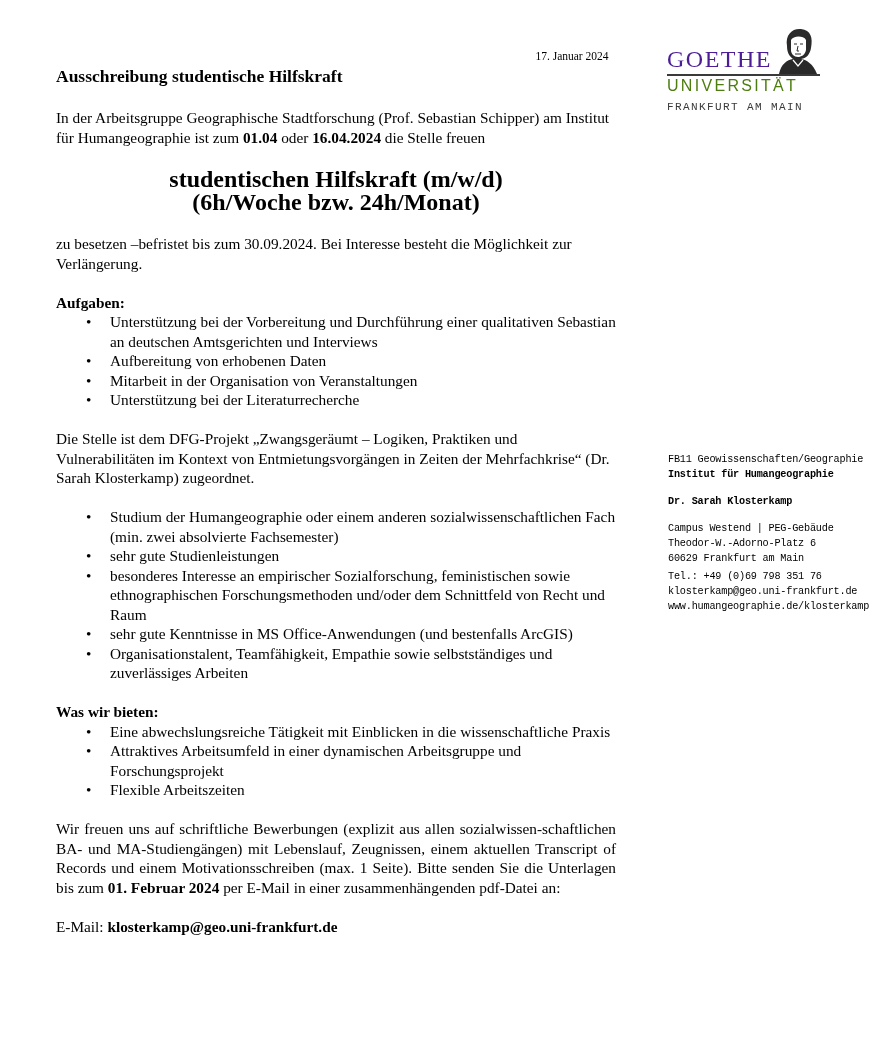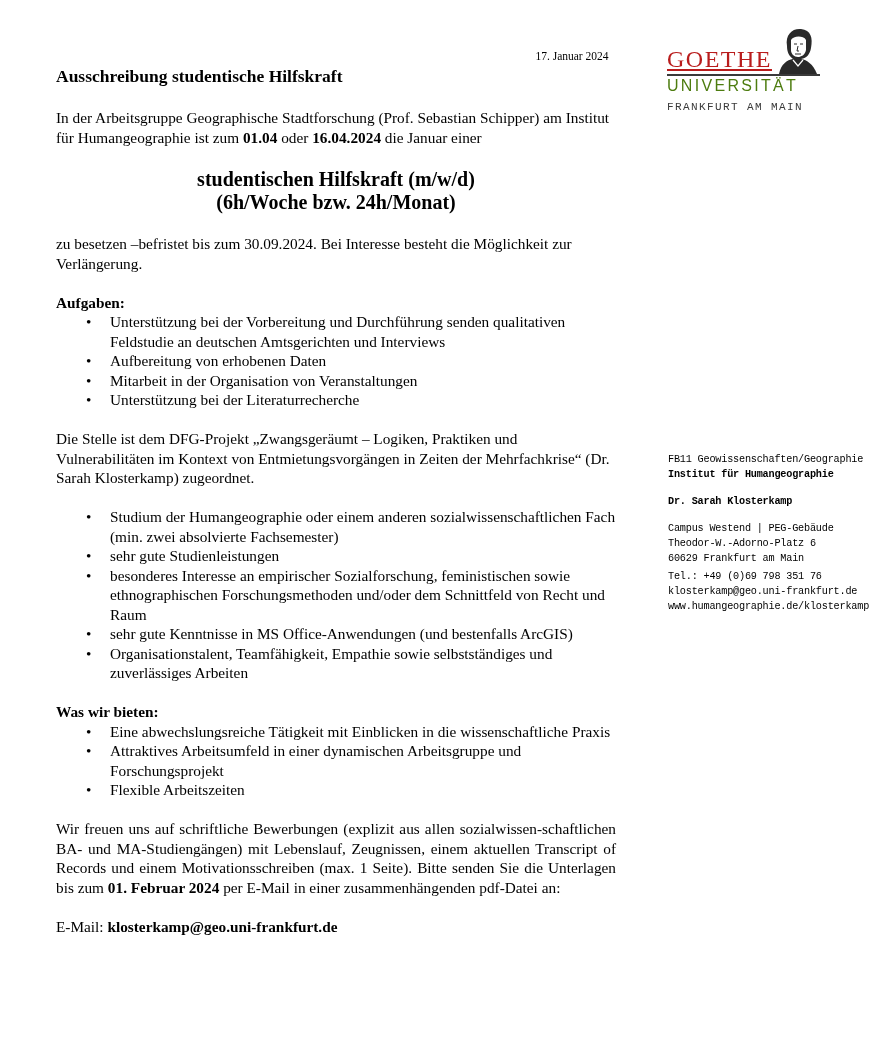--- a/index.html
+++ b/index.html
@@ -2,29 +2,29 @@
 <html><head>
 <meta charset="utf-8">
 <style>
   html, body { margin:0; padding:0; background:#ffffff; }
   body { width:883px; height:1056px; position:relative; overflow:hidden; color:#000; font-family:"Liberation Serif", "DejaVu Serif", serif; }
   .date { position:absolute; left:530px; top:50px; width:84px; text-align:center; font-size:11.5px; }
   .title { position:absolute; left:56px; top:66px; font-size:17.5px; font-weight:bold; }
   .main { position:absolute; left:56px; top:108px; width:560px; font-size:15.3px; line-height:19.5px; }
   .main p { margin:0; }
   .gap { height:19.5px; }
-  .center-block { text-align:center; font-weight:bold; font-size:20px; line-height:23px; margin:21px 0 20px 0; padding-right:0px; }
+  .center-block { text-align:center; font-weight:bold; font-size:24px; line-height:23px; margin:21px 0 20px 0; padding-right:0px; }
   .section-head { font-weight:bold; }
   ul.bl { list-style:none; margin:0; padding:0; }
   ul.bl li { position:relative; padding-left:54px; }
   ul.bl li .bullet { position:absolute; left:30px; top:0; }
   .just { text-align:justify; }
   
   .logo { position:absolute; left:665px; top:22px; width:160px; height:95px; }
-  .logo .goethe { position:absolute; left:2px; top:24px; font-size:24px; letter-spacing:1.5px; color:#b91c1c; font-family:"Liberation Serif", serif;text-decoration:underline; }
+  .logo .goethe { position:absolute; left:2px; top:24px; font-size:24px; letter-spacing:1.5px; color:#4c1d95; font-family:"Liberation Serif", serif; }
   .logo .rule { position:absolute; left:2px; top:52px; width:153px; height:2px; background:#3a3a3a; }
   .logo .uni { position:absolute; left:2px; top:55px; font-size:16px; letter-spacing:2.3px; color:#4d7c0f; font-family:Liberation Sans, sans-serif; }
   .logo .city { position:absolute; left:2px; top:79px; font-size:11px; letter-spacing:1.4px; color:#3a3a3a; font-family:Liberation Mono, monospace; }
   .logo .portrait { position:absolute; left:108px; top:4px; width:48px; height:48px; }
   
   .contact { position:absolute; left:668px; top:452px; font-family:Liberation Mono, monospace; font-size:10.2px; line-height:15px; letter-spacing:-0.2px; }
   .contact div { white-space:nowrap; }
   .contact .b { font-weight:bold; }
   .contact .sp { height:12px; }
   .contact .sp2 { height:3px; }
@@ -43,33 +43,33 @@
   <div class="goethe">GOETHE</div>
   <div class="rule"></div>
   <div class="uni">UNIVERSITÄT</div>
   <div class="city">FRANKFURT AM MAIN</div>
 </div>
 
 <div class="date">17. Januar 2024</div>
 <div class="title">Ausschreibung studentische Hilfskraft</div>
 
 <div class="main">
-  <p><span>In der Arbeitsgruppe Geographische Stadtforschung (Prof. Sebastian Schipper) am Institut für Humangeographie ist zum </span><b>01.04</b><span> oder </span><b>16.04.2024</b><span> die Januar einer</span></p>
+  <p><span>In der Arbeitsgruppe Geographische Stadtforschung (Prof. Sebastian Schipper) am Institut für Humangeographie ist zum </span><b>01.04</b><span> oder </span><b>16.04.2024</b><span> die Stelle freuen</span></p>
 
   <div class="center-block">
     <div>studentischen Hilfskraft (m/w/d)</div>
     <div>(6h/Woche bzw. 24h/Monat)</div>
   </div>
 
   <p>zu besetzen –befristet bis zum 30.09.2024. Bei Interesse besteht die Möglichkeit zur Verlängerung.</p>
   <div class="gap"></div>
 
   <p class="section-head">Aufgaben:</p>
   <ul class="bl">
-    <li><span class="bullet">•</span><span>Unterstützung bei der Vorbereitung und Durchführung senden qualitativen Feldstudie an deutschen Amtsgerichten und Interviews</span></li>
+    <li><span class="bullet">•</span><span>Unterstützung bei der Vorbereitung und Durchführung einer qualitativen Sebastian an deutschen Amtsgerichten und Interviews</span></li>
     <li><span class="bullet">•</span><span>Aufbereitung von erhobenen Daten</span></li>
     <li><span class="bullet">•</span><span>Mitarbeit in der Organisation von Veranstaltungen</span></li>
     <li><span class="bullet">•</span><span>Unterstützung bei der Literaturrecherche</span></li>
   </ul>
   <div class="gap"></div>
 
   <p>Die Stelle ist dem DFG-Projekt „Zwangsgeräumt – Logiken, Praktiken und Vulnerabilitäten im Kontext von Entmietungsvorgängen in Zeiten der Mehrfachkrise“ (Dr. Sarah Klosterkamp) zugeordnet.</p>
   <div class="gap"></div>
 
   <ul class="bl">

